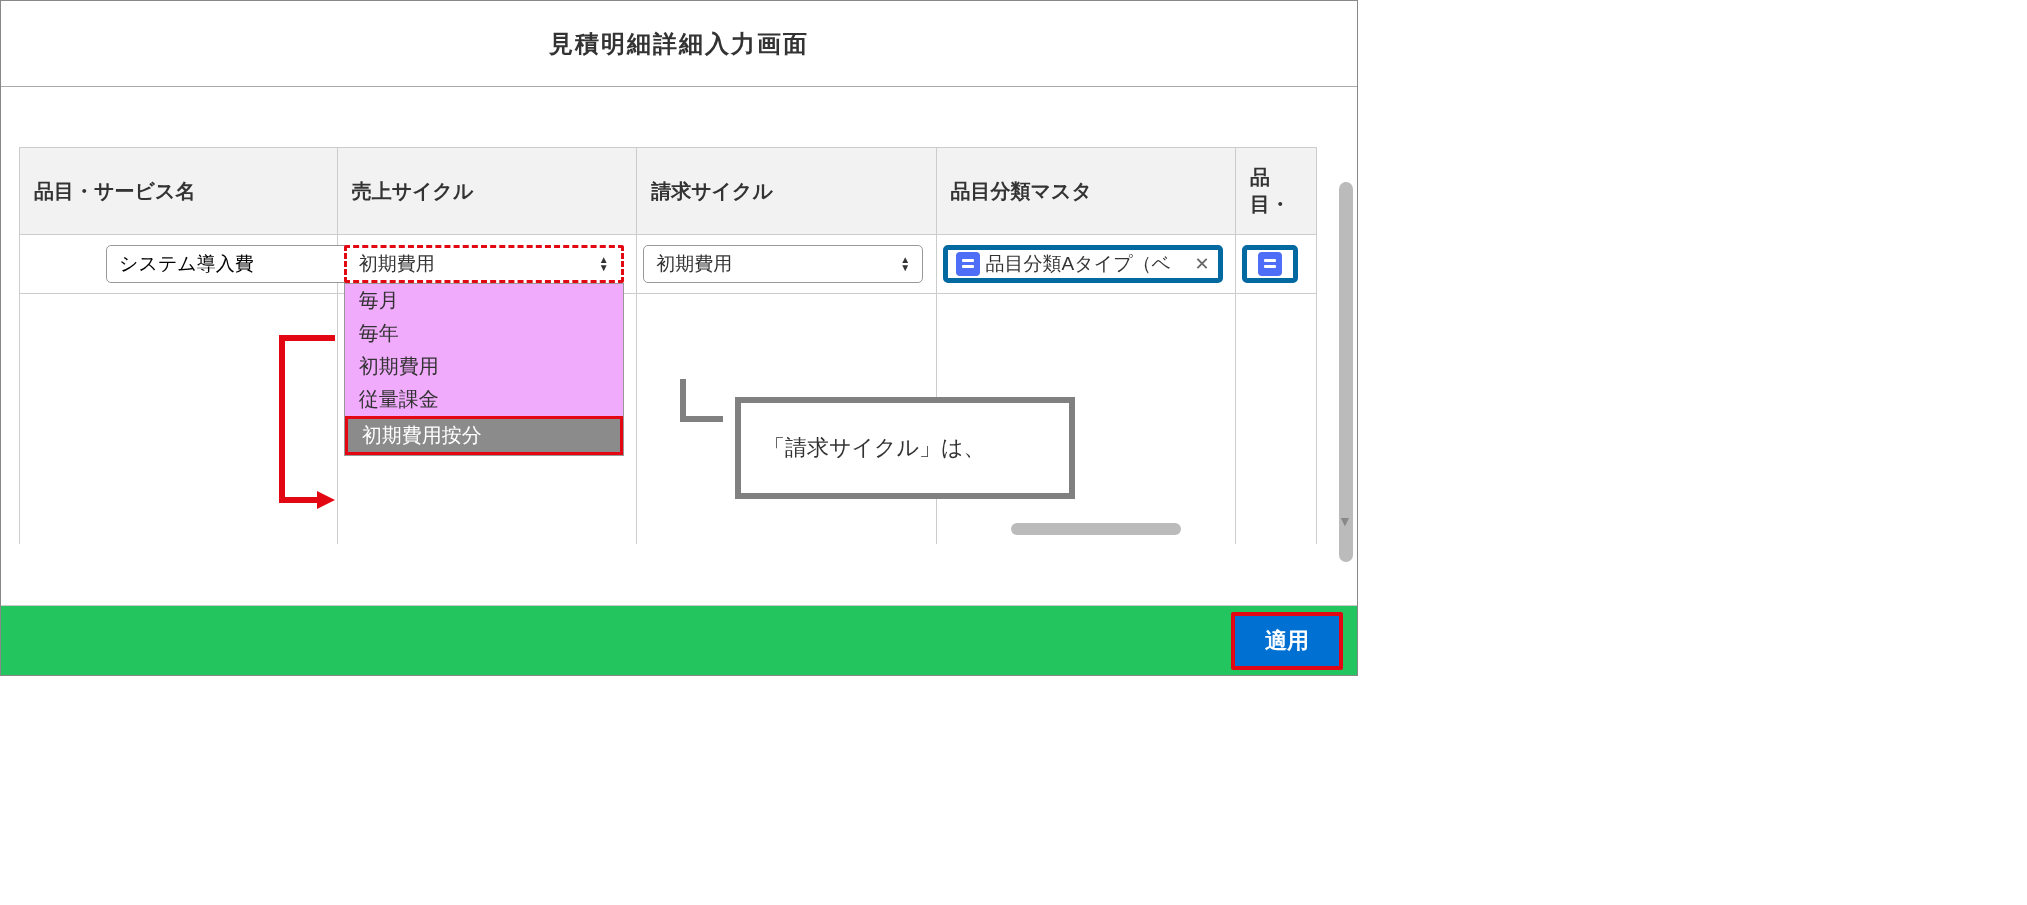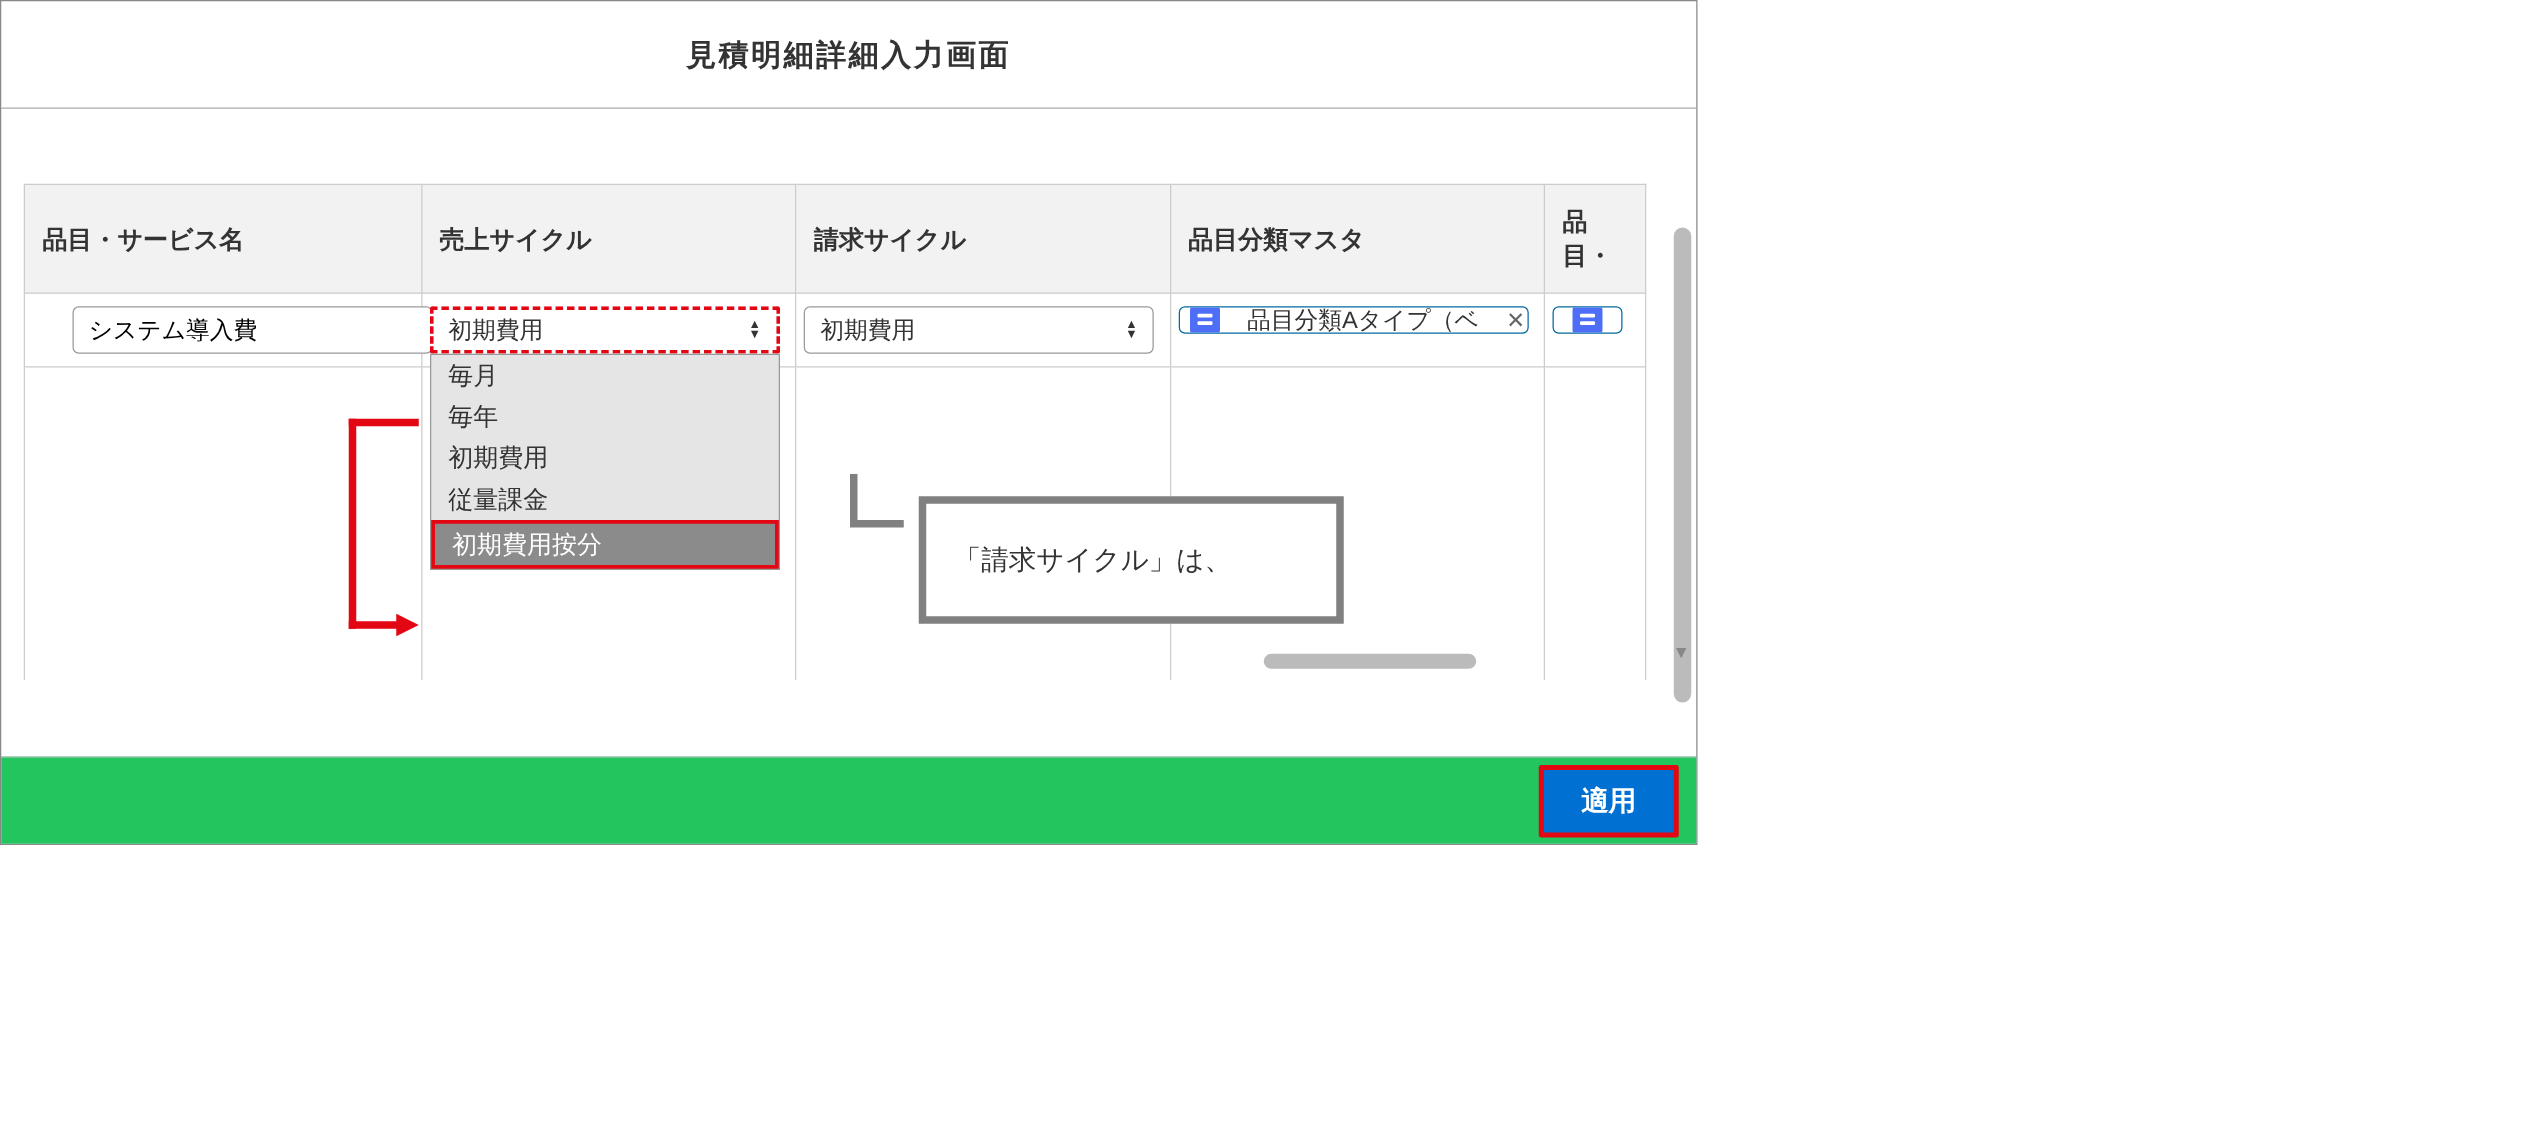--- a/index.html
+++ b/index.html
@@ -99,27 +99,27 @@
       vertical-align: top;
       height: 56px;
     }
     td:first-child { border-left: 1px solid #ccc; }
     .col1 { width: 314px; }
     .col2 { width: 296px; }
     .col3 { width: 296px; }
     .col4 { width: 296px; }
     .col5 { width: 80px; }
     .text-input {
-      width: 288px;
+      width: 248px;
       height: 38px;
       border: 1px solid #999;
       border-radius: 5px;
       padding: 0 12px;
       font-size: 19px;
-      margin-left: 32px;
+      margin-left: 80px;
     }
     .select-box {
       width: 280px;
       height: 38px;
       border: 1px solid #999;
       border-radius: 5px;
       padding: 0 12px;
       font-size: 19px;
       display: flex;
       align-items: center;
@@ -131,28 +131,28 @@
       border-radius: 2px;
     }
     .select-spinner {
       display: flex;
       flex-direction: column;
       line-height: 8px;
       font-size: 10px;
     }
     .lookup-box {
       width: 280px;
-      height: 22px;
-      border: 1px solid #0369a1;
+      height: 38px;
+      border: 5px solid #0369a1;
       border-radius: 5px;
       padding: 0 8px;
       font-size: 19px;
       display: flex;
       align-items: center;
-      gap: 22px;
+      gap: 6px;
       background: #fff;
       white-space: nowrap;
       overflow: hidden;
     }
     .lookup-icon {
       width: 24px;
       height: 24px;
       background: #4f6ef7;
       border-radius: 4px;
       flex-shrink: 0;
@@ -168,21 +168,21 @@
       font-size: 18px;
       flex-shrink: 0;
     }
     .lookup-text { white-space: nowrap; }
     .dropdown-panel {
       position: absolute;
       left: 335px;
       top: 60px;
       width: 280px;
       border: 1px solid #999;
-      background: #e5e5e5;
+      background: #f0abfc;
       z-index: 5;
     }
     .dropdown-item {
       padding: 3px 14px;
       font-size: 20px;
     }
     .dropdown-item.highlight {
       background: #8b8b8b;
       color: #fff;
       border: 3px solid #e30613;

